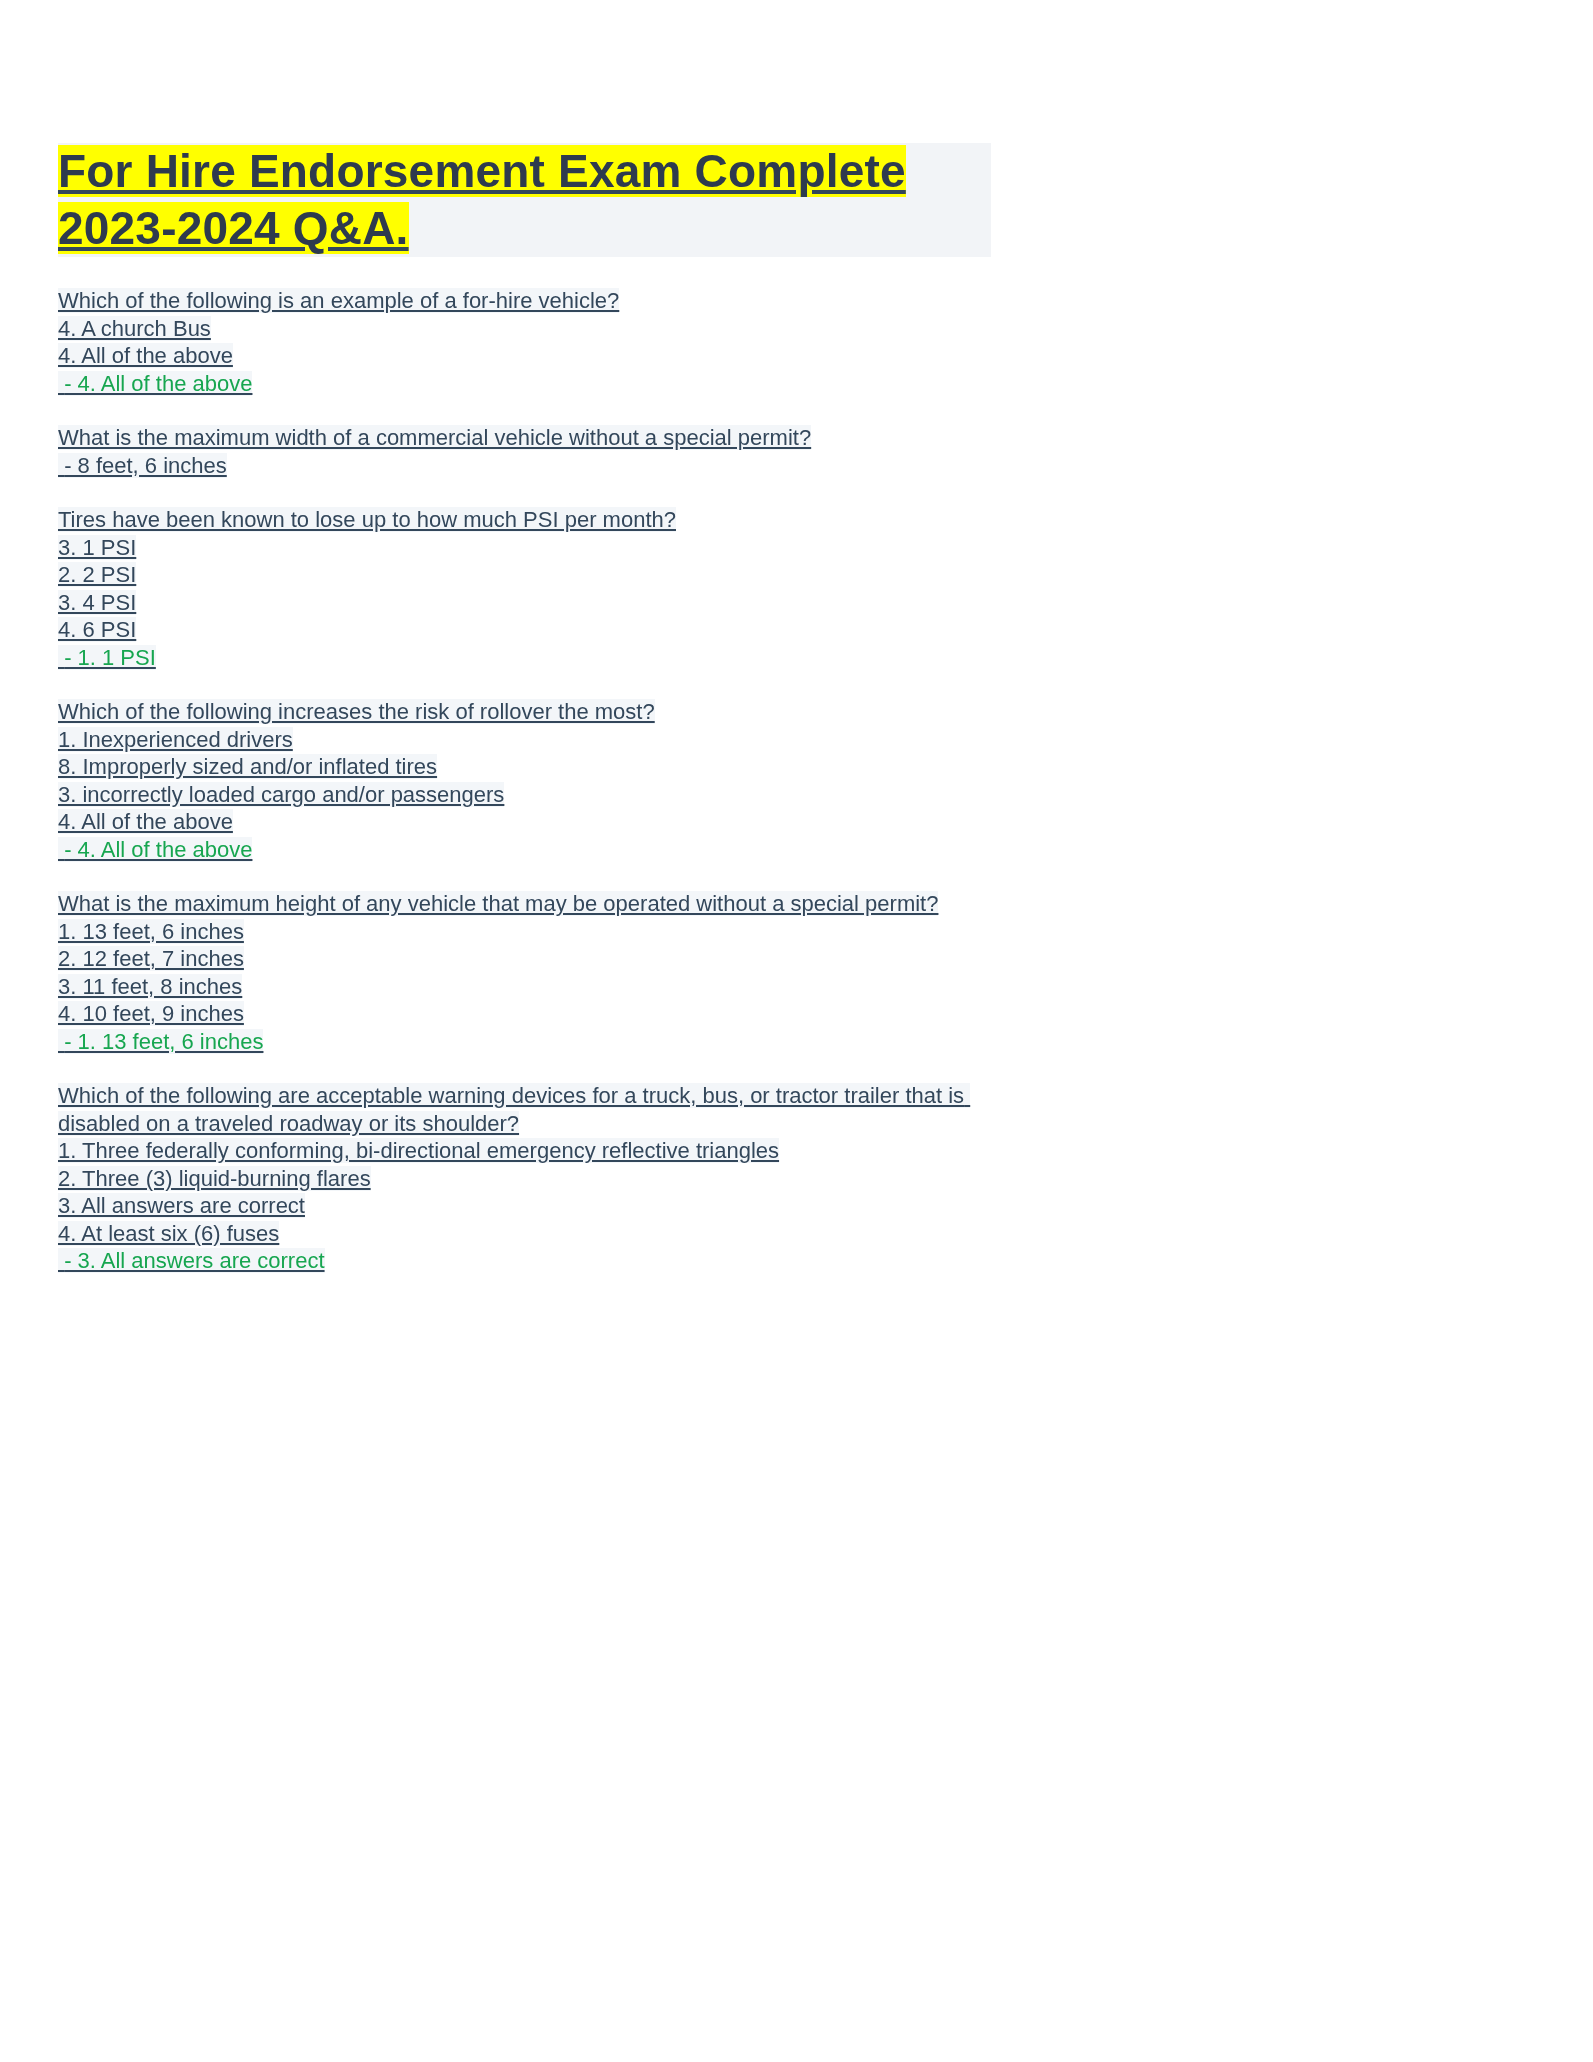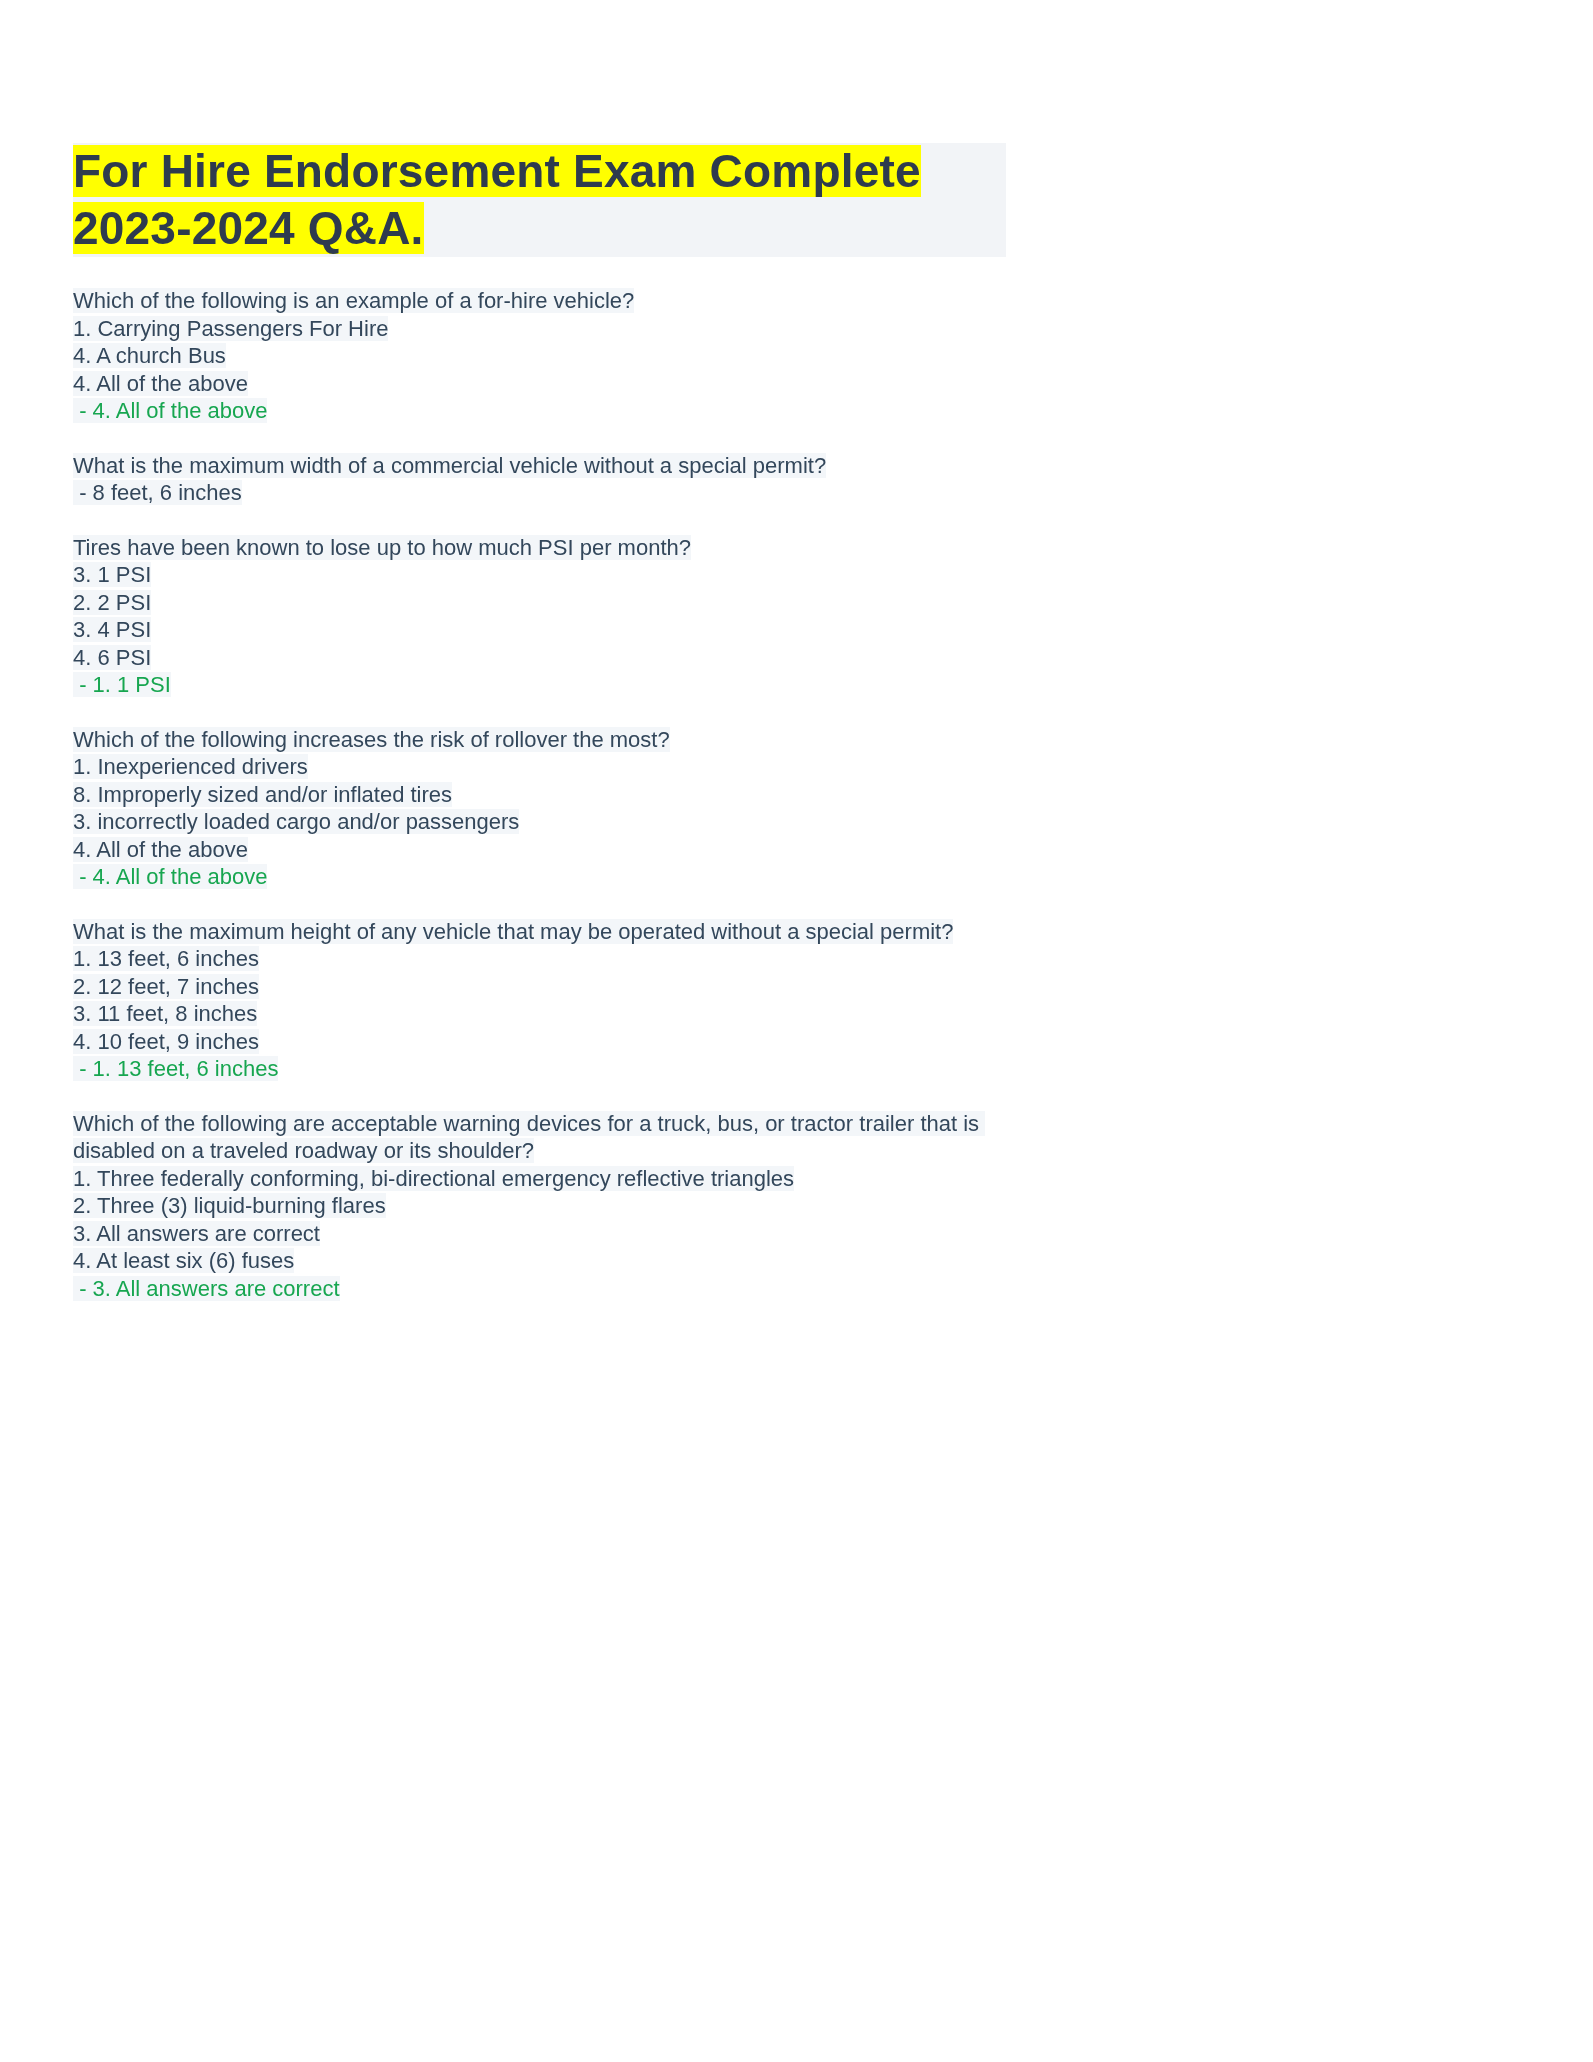--- a/index.html
+++ b/index.html
@@ -10,21 +10,22 @@
     font-family: "Liberation Sans", sans-serif;
     color: var(--text, #33475b);
     position: relative;
     overflow: hidden;
   }
   .page {
     position: absolute;
     top: 0; left: 0;
     width: 1593px;
     height: 1516px;
-    padding: 143px 0 0 73px;
+    padding: 143px 0 0 58px;
+    text-decoration: underline;
   }
   .title-block {
     width: 933px;
     background: var(--title_bg, #f2f4f7);
     font-weight: bold;
     font-size: 46px;
     line-height: 57px;
     color: var(--title_text, #2e3b4e);
     margin-bottom: 30px;
     letter-spacing: 0.2px;
@@ -51,21 +52,20 @@
 
 <div class="page">
 
   <div class="title-block">
     <div><span class="hl">For Hire Endorsement Exam Complete</span></div>
     <div><span class="hl">2023-2024 Q&amp;A.</span></div>
   </div>
 
   <div class="qa">
     <div class="line q"><span>Which of the following is an example of a for-hire vehicle?</span></div>
-    <div class="line"><span>1. Carrying Passengers For Hire</span></div>
     <div class="line"><span>4. A church Bus</span></div>
     <div class="line"><span>4. All of the above</span></div>
     <div class="line answer green"><span> - 4. All of the above</span></div>
   </div>
 
   <div class="qa">
     <div class="line q"><span>What is the maximum width of a commercial vehicle without a special permit?</span></div>
     <div class="line answer plain"><span> - 8 feet, 6 inches</span></div>
   </div>
 

